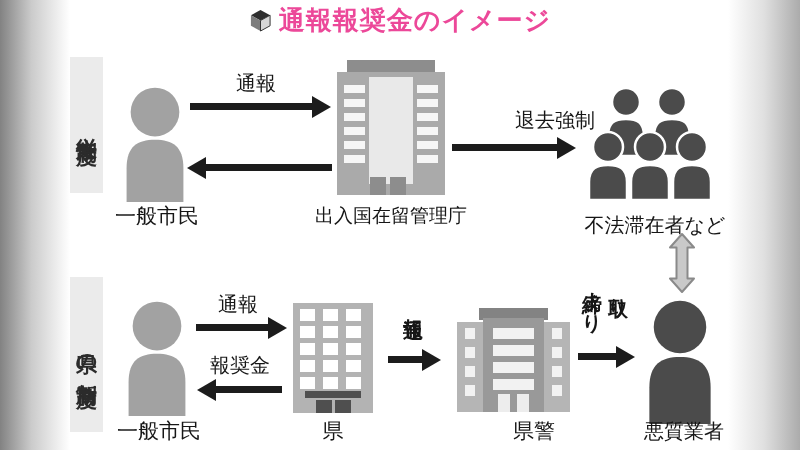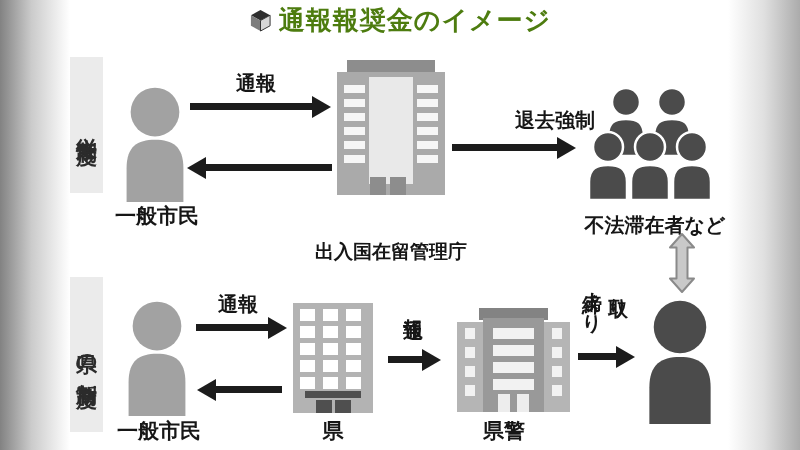--- a/index.html
+++ b/index.html
@@ -17,39 +17,39 @@
   }
   .vignette-right {
     position:absolute; right:0; top:0; width:72px; height:100%;
     background:linear-gradient(270deg, rgba(120,120,120,.62) 0%, rgba(165,165,165,.35) 50%, rgba(255,255,255,0) 100%);
     pointer-events:none;
   }
   .title-bar {
     position:absolute; top:3px; left:0; width:100%;
     display:flex; align-items:center; justify-content:center; gap:7px;
   }
-  .title-text { font-size:26px; font-weight:700; letter-spacing:1px; color:#4d7c0f; }
+  .title-text { font-size:26px; font-weight:700; letter-spacing:1px; color:#ec4899; }
   .section-label {
     position:absolute; left:70px; width:33px;
     background:var(--section_bg,#ebebeb);
     display:flex; align-items:center; justify-content:center;
     writing-mode:vertical-rl; text-orientation:upright;
     font-size:21px; font-weight:700; color:#2b2b2b; letter-spacing:2px;
   }
   .sec-old { top:57px; height:136px; }
   .sec-new { top:277px; height:155px; }
 
   .abs { position:absolute; }
   .lbl {
     position:absolute; transform:translateX(-50%);
-    font-weight:700; white-space:nowrap; color:#161616;
+    font-weight:400; white-space:nowrap; color:#161616;
   }
   .lbl-entity { font-size:21px; }
   .lbl-arrow  { font-size:20px; }
-  .lbl-agency { font-size:19px;margin-top:36px; }
+  .lbl-agency { font-size:19px; }
   .vtext {
     position:absolute; writing-mode:vertical-rl; text-orientation:upright;
     font-weight:700; font-size:20px; white-space:nowrap; color:#161616;
     line-height:1.08;
   }
 
   
   .harrow { position:absolute; height:7px; background:var(--arrow_black,#1c1c1c); }
   .harrow.right::after {
     content:""; position:absolute; right:-19px; top:50%; transform:translateY(-50%);
@@ -141,20 +141,21 @@
   <svg class="abs" style="left:122px; top:301px;" width="70" height="115" viewBox="0 0 100 170">
     <circle class="fig-citizen" cx="50" cy="37" r="36"></circle>
     <path class="fig-citizen" d="M8 170 V120 C8 88 24 78 50 78 C76 78 92 88 92 120 V170 Z"></path>
   </svg>
   <div class="lbl lbl-entity" style="left:159px; top:417px;">一般市民</div>
 
   <div class="harrow right" style="left:196px; top:324px; width:72px;"></div>
   <div class="lbl lbl-arrow" style="left:238px; top:291px;">通報</div>
 
   <div class="harrow left" style="left:216px; top:386px; width:66px;"></div>
+  <div class="lbl lbl-arrow" style="left:240px; top:352px;">報奨金</div>
 
   <svg class="abs" style="left:293px; top:303px;" width="80" height="110" viewBox="0 0 80 110">
     <rect x="0" y="0" width="80" height="110" fill="#b3b3b3"></rect>
     <g fill="#ffffff">
       <rect x="7" y="6" width="15" height="12"></rect>
         <rect x="30" y="6" width="15" height="12"></rect>
         <rect x="53" y="6" width="15" height="12"></rect>
       <rect x="7" y="23" width="15" height="12"></rect>
         <rect x="30" y="23" width="15" height="12"></rect>
         <rect x="53" y="23" width="15" height="12"></rect>
@@ -192,26 +193,27 @@
       <rect x="8" y="58" width="10" height="11"></rect>
         <rect x="8" y="77" width="10" height="11"></rect>
       <rect x="95" y="20" width="10" height="11"></rect>
         <rect x="95" y="39" width="10" height="11"></rect>
       <rect x="95" y="58" width="10" height="11"></rect>
         <rect x="95" y="77" width="10" height="11"></rect>
     </g>
     <rect x="41" y="86" width="31" height="18" fill="#ededed"></rect>
     <rect x="53" y="86" width="7" height="18" fill="#999999"></rect>
   </svg>
-  <div class="lbl lbl-entity" style="left:504px; top:417px;">県警</div>
+  <div class="lbl lbl-entity" style="left:534px; top:417px;">県警</div>
 
   <div class="harrow right" style="left:578px; top:353px; width:38px;"></div>
   <div class="vtext" style="left:607px; top:283px;">取り</div>
   <div class="vtext" style="left:581px; top:277px;">締まり</div>
 
   <svg class="abs" style="left:642px; top:300px;" width="76" height="124" viewBox="0 0 100 170">
     <circle class="fig-dark" cx="50" cy="37" r="36"></circle>
     <path class="fig-dark" d="M8 170 V120 C8 88 24 78 50 78 C76 78 92 88 92 120 V170 Z"></path>
   </svg>
+  <div class="lbl lbl-arrow" style="left:684px; top:418px;">悪質業者</div>
 
   <div class="vignette-left"></div>
   <div class="vignette-right"></div>
 </div>
 
 </body></html>

